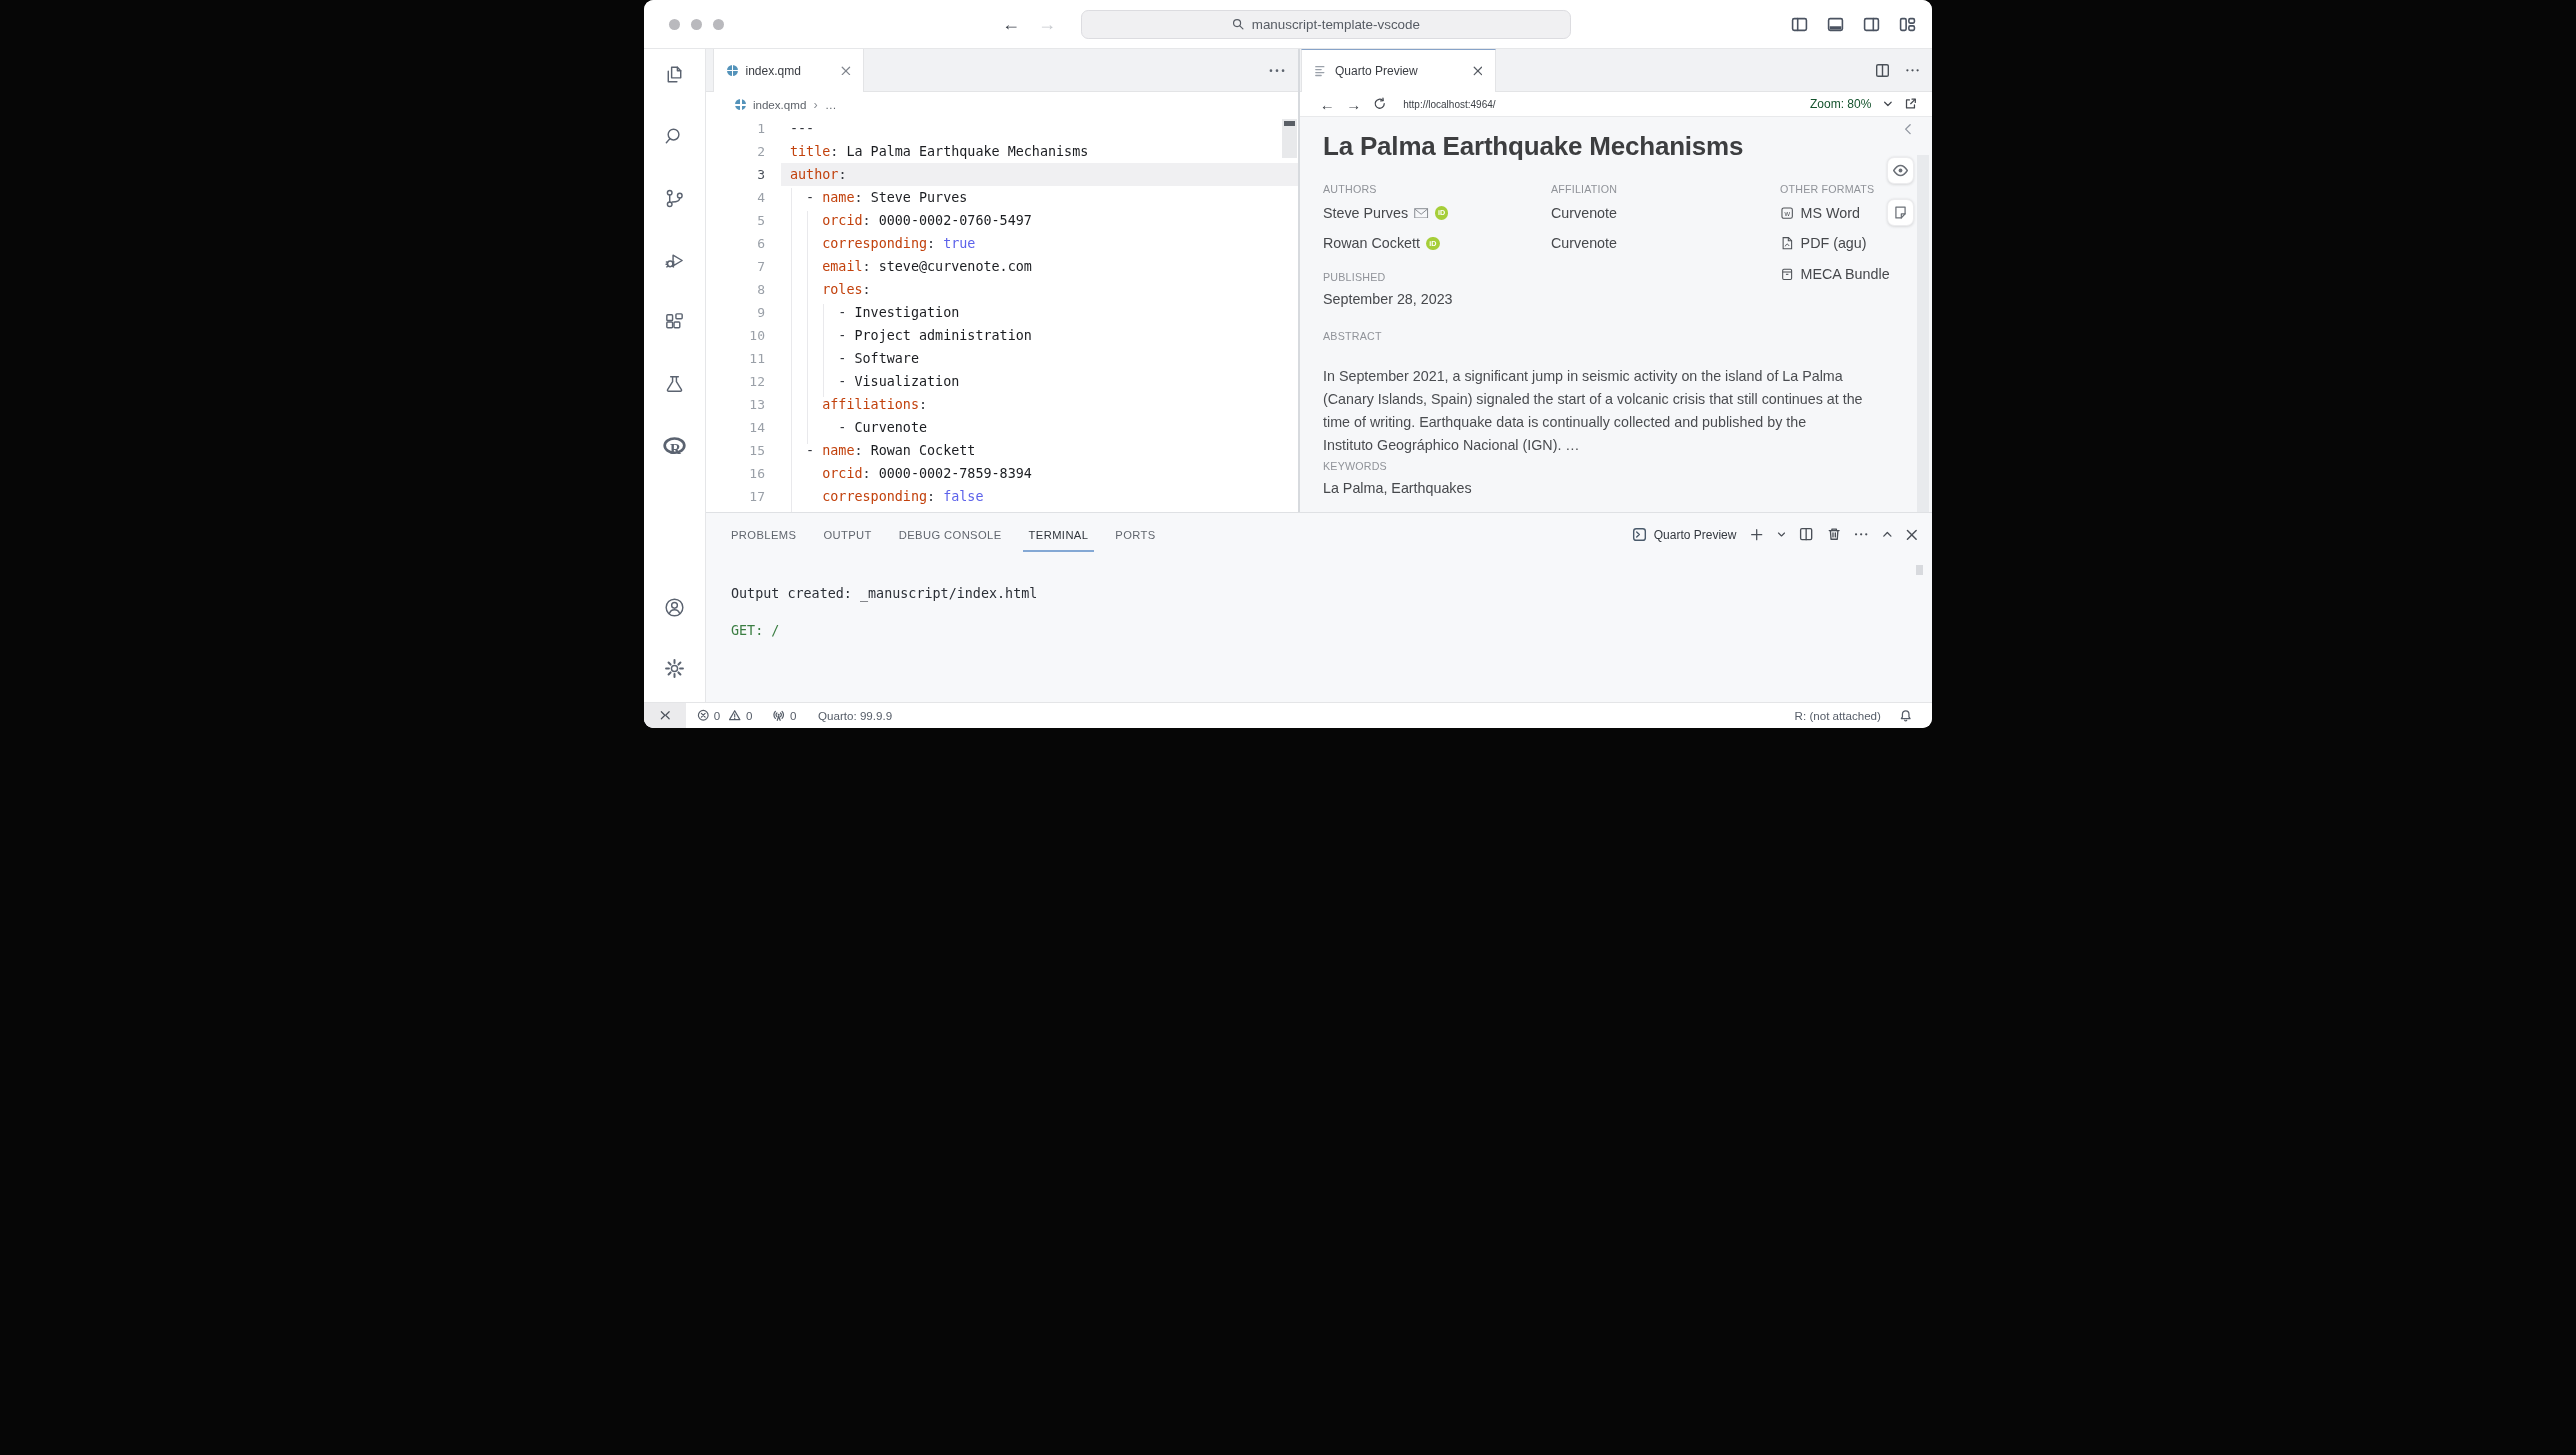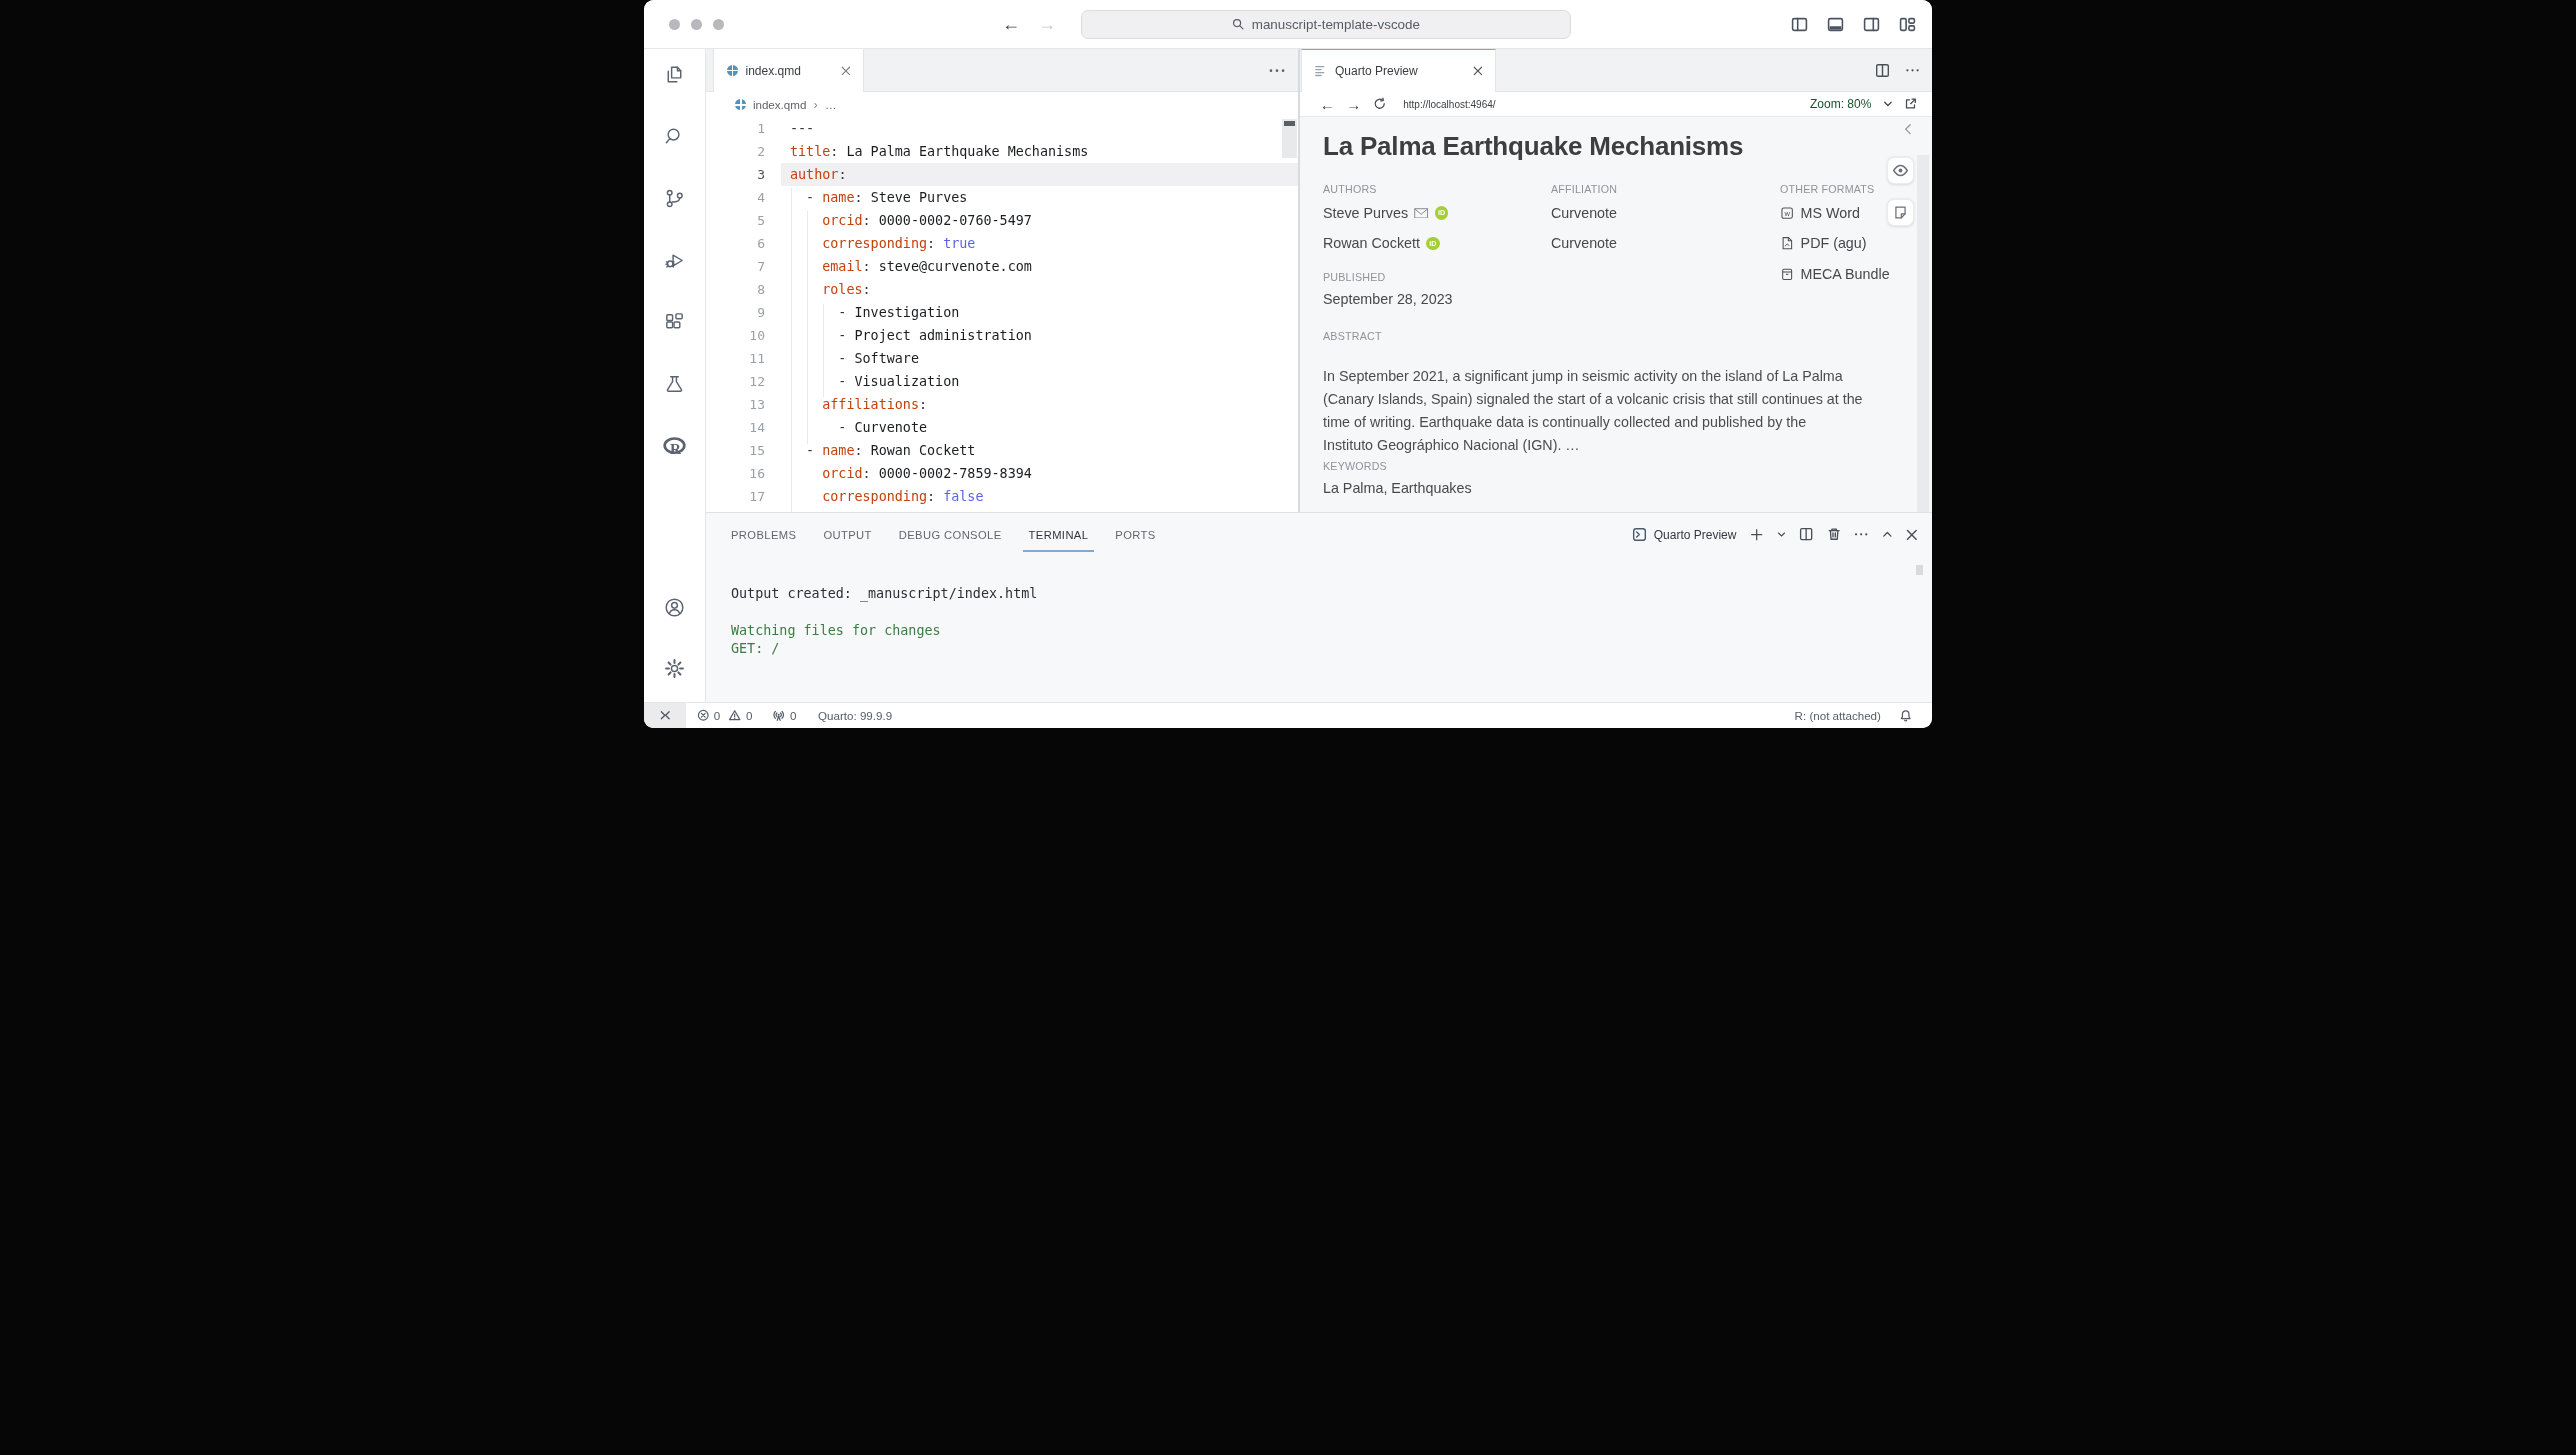--- a/index.html
+++ b/index.html
@@ -465,21 +465,20 @@
         <svg class="ic" width="11.6" height="11.6" viewBox="0 0 12 12" stroke-width="1.3">
             <path d="M1.5 1.5l9 9M10.5 1.5l-9 9"></path>
           </svg>
       </div>
     </div>
     <div class="terminal">
       <div id="term-lines">
           <div class="tl"></div>
           <div class="tl">Output created: _manuscript/index.html</div>
           <div class="tl"></div>
-          <div class="tl green">Watching files for changes</div>
           <div class="tl green">GET: /</div>
         </div>
       <div class="term-scroll"></div>
     </div>
   </section>
 
   <footer class="statusbar">
     <div class="sb-remote">
       <svg class="ic" width="12.5" height="12.5" viewBox="0 0 16 16" stroke-width="1.5">
           <path d="M3 3.5 7.5 8 3 12.5"></path>

